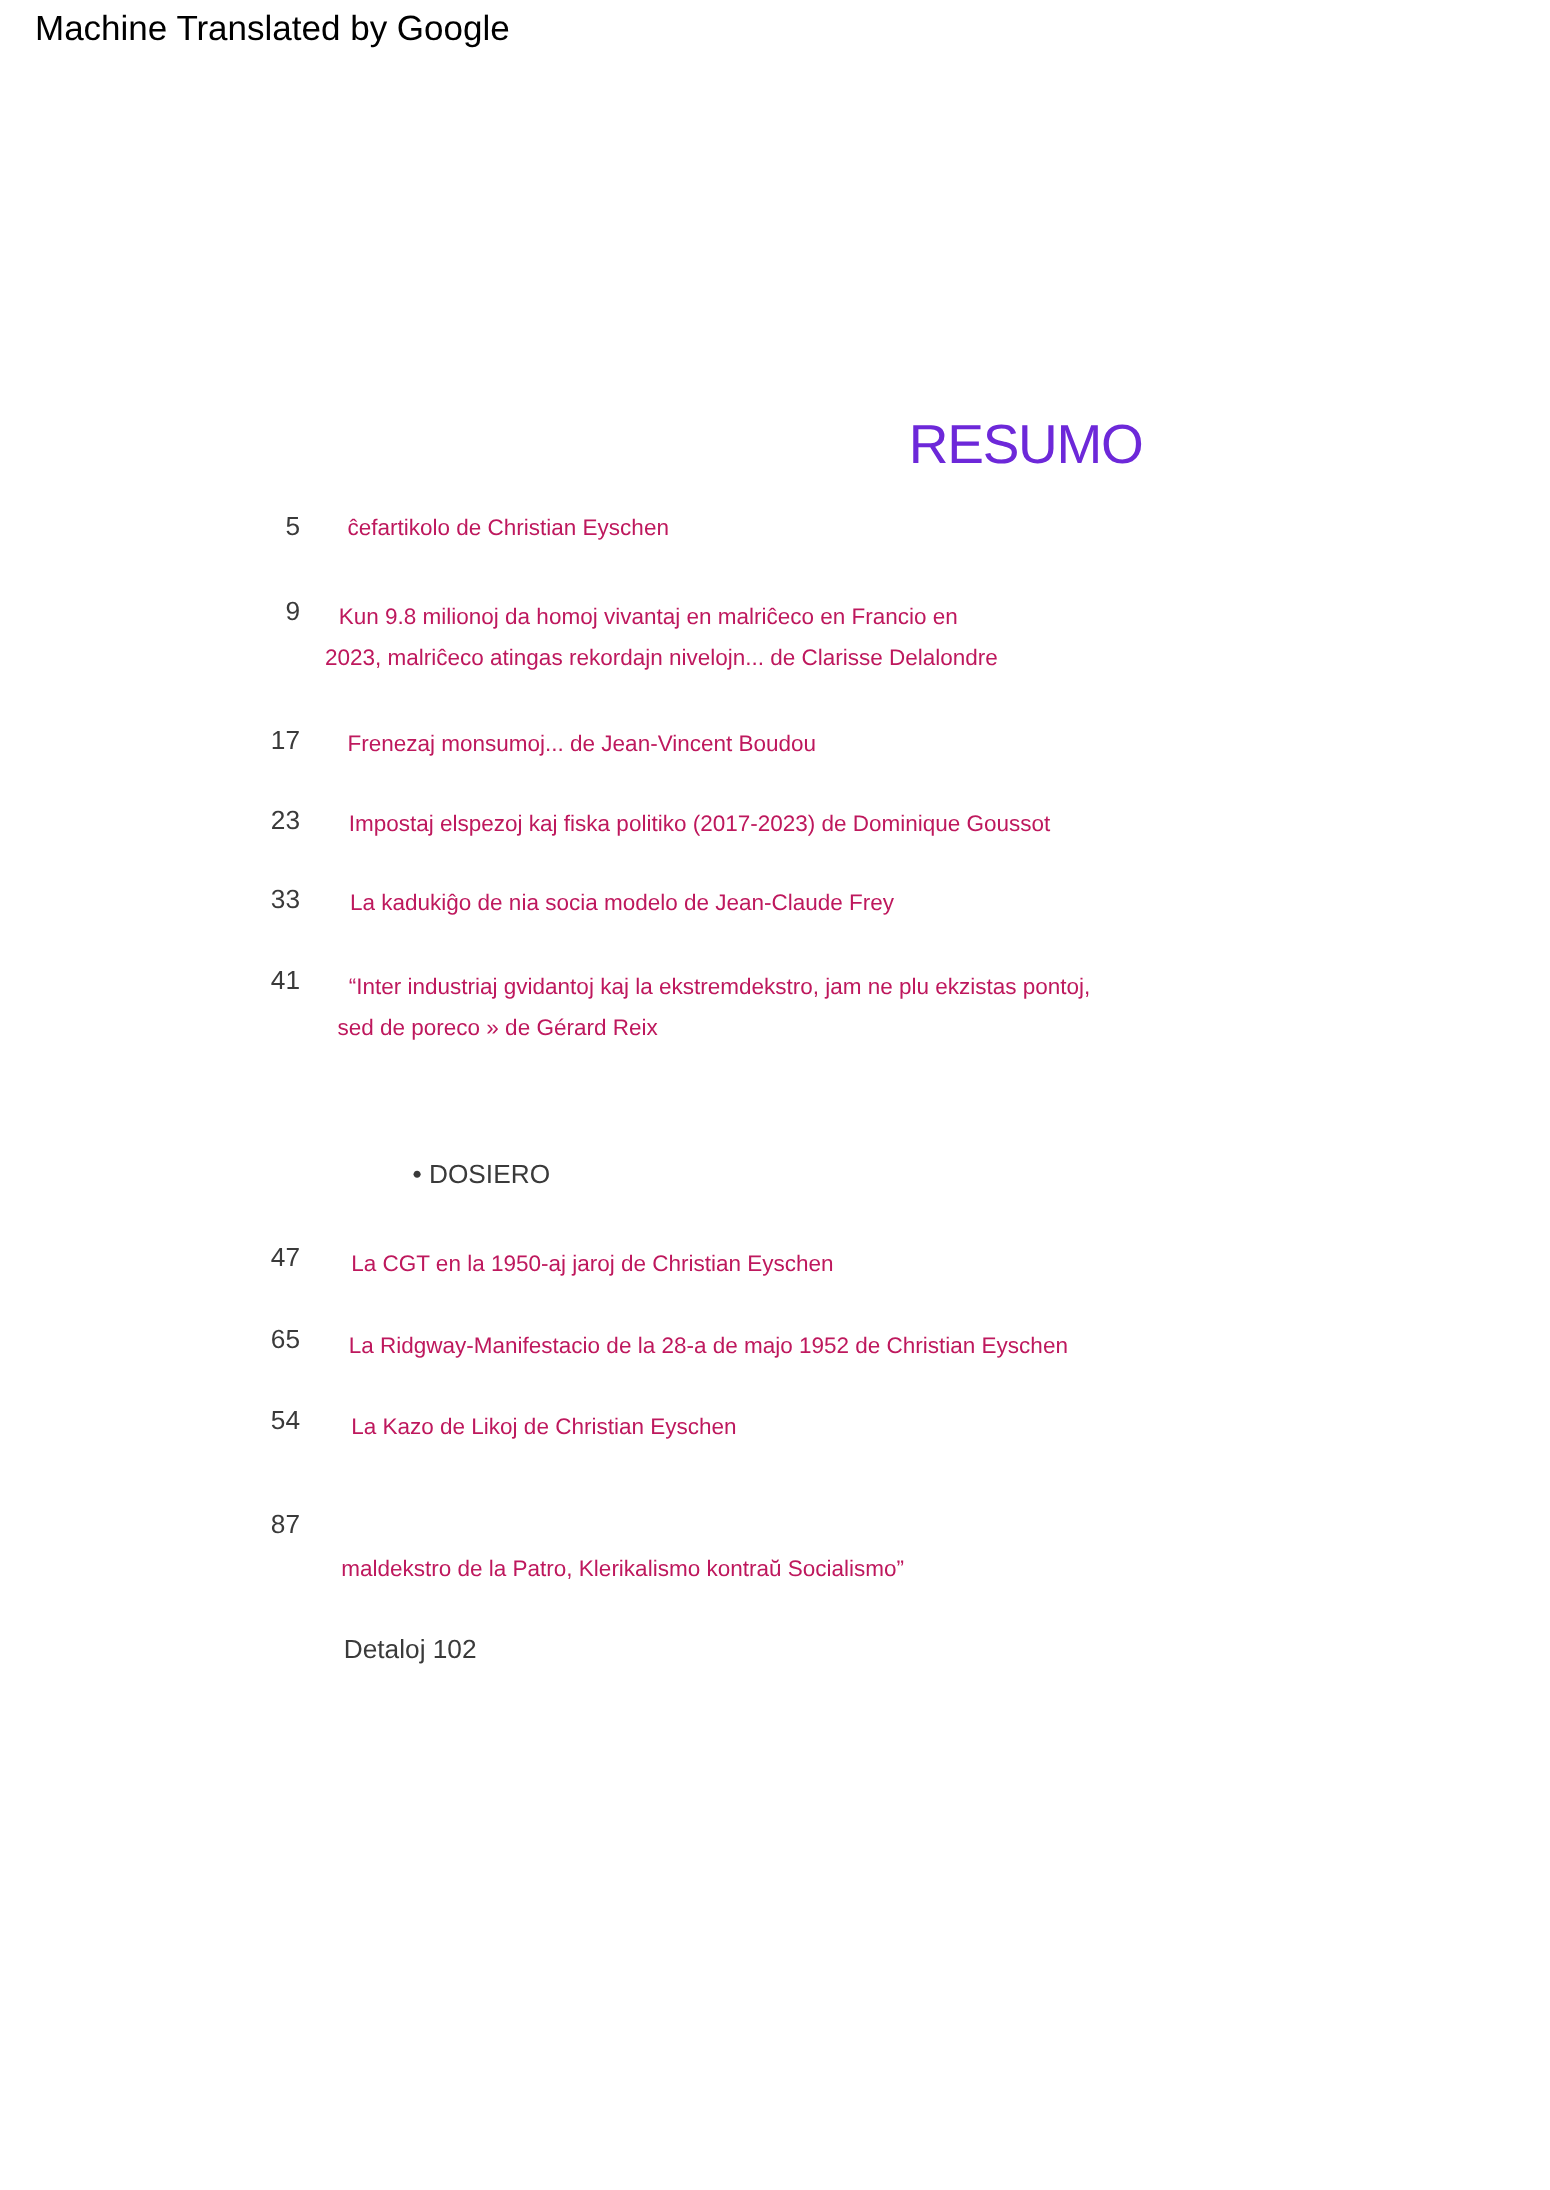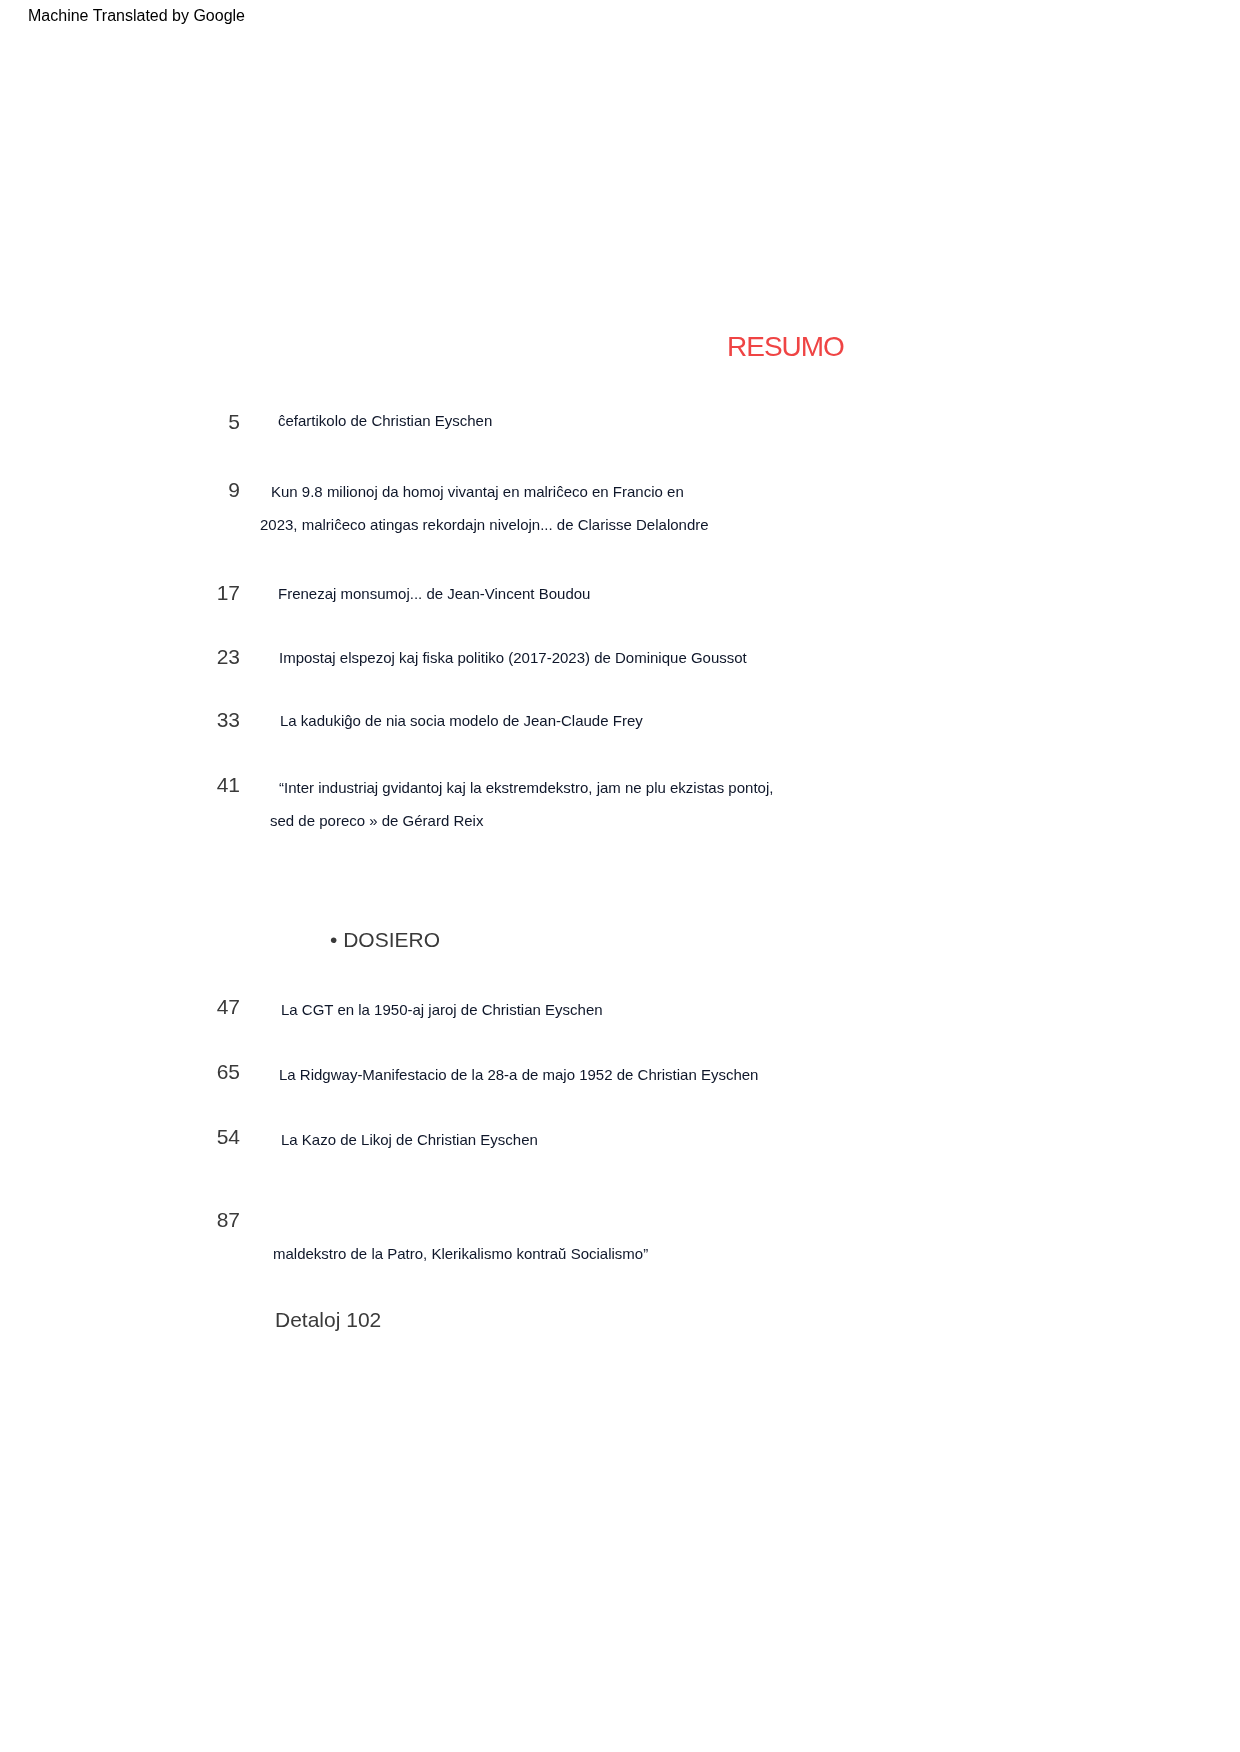--- a/index.html
+++ b/index.html
@@ -16,46 +16,46 @@
   }
   .page {
     position: absolute;
     inset: 0;
     background: #ffffff;
   }
   .machine-note {
     position: absolute;
     left: 28px;
     top: 7px;
-    font-size: 16px;
+    font-size: 28px;
     color: #000000;
     white-space: nowrap;
   }
   .page-title {
     position: absolute;
     left: 727px;
     top: 331px;
-    font-size: 28px;
+    font-size: 44px;
     letter-spacing: -1px;
-    color: #ef4444;
+    color: #6d28d9;
     white-space: nowrap;
   }
   .toc-num {
     position: absolute;
     left: 160px;
     width: 80px;
     text-align: right;
     font-size: 21px;
     color: #3a3a3a;
     white-space: nowrap;
   }
   .toc-line {
     position: absolute;
-    font-size: 15px;
-    color: #0f172a;
+    font-size: 18px;
+    color: #be185d;
     white-space: nowrap;
   }
   .section-line {
     position: absolute;
     left: 330px;
     top: 928px;
     font-size: 21px;
     color: #3a3a3a;
     white-space: nowrap;
   }

